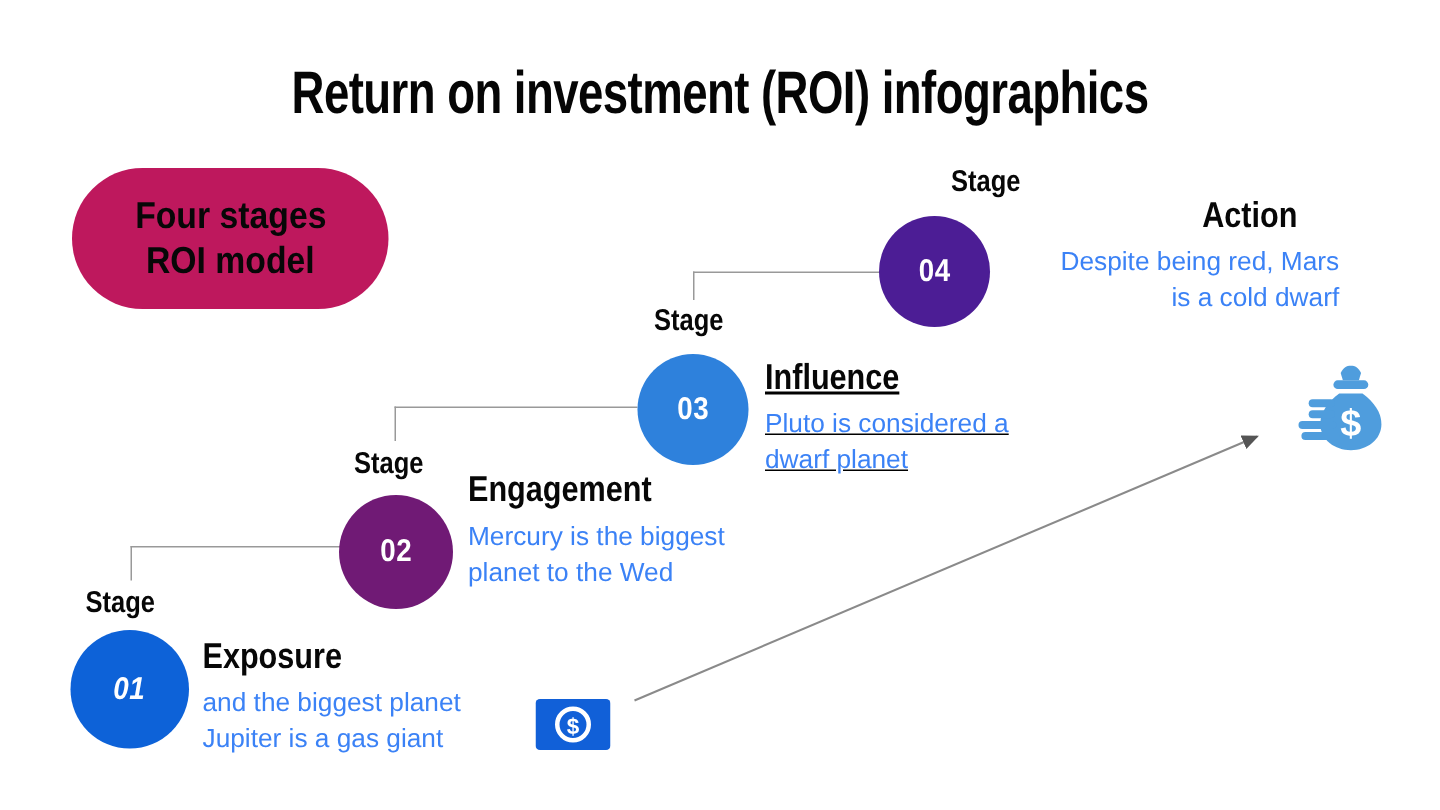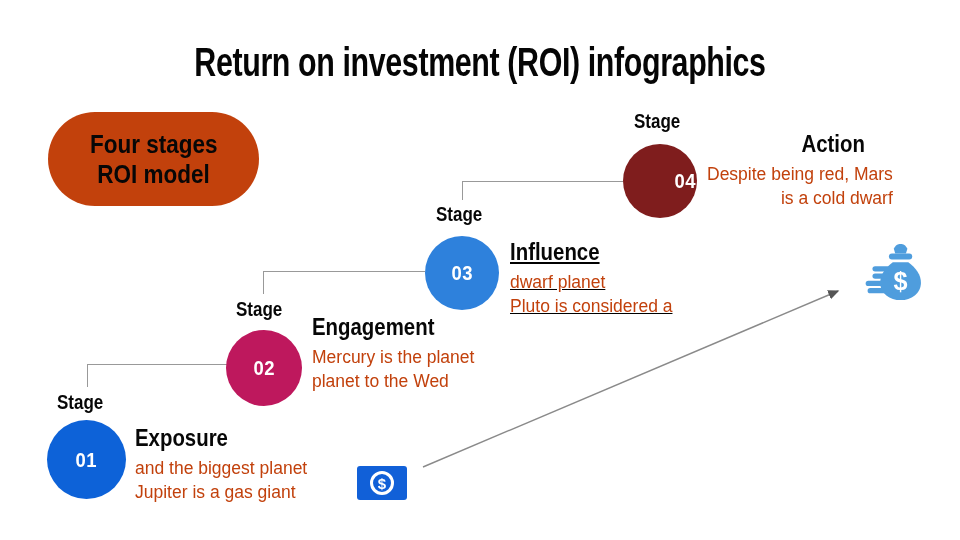--- a/index.html
+++ b/index.html
@@ -30,81 +30,81 @@
   }
   .circle .num{
     color:#ffffff;font-size:21px;font-weight:700;letter-spacing:.5px;
     transform:scaleX(.88);transform-origin:50% 50%;
   }
   .stage-text{position:absolute;}
   .stage-heading{
     font-size:24px;font-weight:700;color:#070707;margin:0 0 5px 0;
     transform:scaleX(.85);transform-origin:0 50%;white-space:nowrap;
   }
-  .stage-desc{font-size:17.5px;line-height:23.5px;color:#c2410c;white-space:nowrap;}
+  .stage-desc{font-size:17.5px;line-height:23.5px;color:#3b82f6;white-space:nowrap;}
   .arrow-layer{position:absolute;left:0;top:0;width:960px;height:540px;pointer-events:none;}
   .icon-abs{position:absolute;}
 </style>
 </head>
 <body>
 
 <div class="slide">
 
   <div class="title">Return on investment (ROI) infographics</div>
 
-  <div class="pill" style="background: #c2410c;">
+  <div class="pill" style="background: #be185d;">
     <div class="pill-line">Four stages</div>
     <div class="pill-line">ROI model</div>
   </div>
 
   <div class="elbow" style="left: 87px; top: 364px; width: 139px; height: 22px; border-color: rgb(153, 153, 153);"></div>
   <div class="elbow" style="left: 263px; top: 271px; width: 161px; height: 22px; border-color: rgb(153, 153, 153);"></div>
   <div class="elbow" style="left: 462px; top: 181px; width: 160px; height: 18px; border-color: rgb(153, 153, 153);"></div>
 
   <svg class="arrow-layer" viewBox="0 0 960 540">
     <defs>
       <marker id="arrh" markerWidth="9" markerHeight="8" refX="7" refY="3.5" orient="auto">
         <path d="M0,0 L8,3.5 L0,7 Z" fill="#555555"></path>
       </marker>
     </defs>
     <line x1="423" y1="467" x2="838" y2="291" stroke-width="1.4" marker-end="url(#arrh)" stroke="#8a8a8a"></line>
   </svg>
 
   <div class="stage-label" style="left:57px;top:391px;">Stage</div>
-  <div class="circle" style="left: 47px; top: 420px; width: 79px; height: 79px; background: rgb(13, 98, 216);">
+  <div class="circle" style="left: 47px; top: 420px; width: 79px; height: 79px; background: rgb(13, 98, 216); font-style: italic;">
     <span class="num">01</span>
   </div>
   <div class="stage-text" style="left:135px;top:424px;">
     <div class="stage-heading">Exposure</div>
     <div class="stage-desc">and the biggest planet</div>
     <div class="stage-desc">Jupiter is a gas giant</div>
   </div>
 
   <div class="stage-label" style="left:236px;top:298px;">Stage</div>
-  <div class="circle" style="left: 226px; top: 330px; width: 76px; height: 76px; background: #be185d;">
+  <div class="circle" style="left: 226px; top: 330px; width: 76px; height: 76px; background: #701a75;">
     <span class="num">02</span>
   </div>
   <div class="stage-text" style="left:312px;top:313px;">
     <div class="stage-heading">Engagement</div>
-    <div class="stage-desc">Mercury is the planet</div>
+    <div class="stage-desc">Mercury is the biggest</div>
     <div class="stage-desc">planet to the Wed</div>
   </div>
 
   <div class="stage-label" style="left:436px;top:203px;">Stage</div>
   <div class="circle" style="left: 425px; top: 236px; width: 74px; height: 74px; background: rgb(46, 129, 220);">
     <span class="num">03</span>
   </div>
   <div class="stage-text" style="left:510px;top:238px;text-decoration:underline;">
     <div class="stage-heading">Influence</div>
+    <div class="stage-desc">Pluto is considered a</div>
     <div class="stage-desc">dwarf planet</div>
-    <div class="stage-desc">Pluto is considered a</div>
   </div>
 
   <div class="stage-label" style="left:634px;top:110px;">Stage</div>
-  <div class="circle" style="left: 623px; top: 144px; width: 74px; height: 74px; background: #7f1d1d; justify-content: flex-end;">
+  <div class="circle" style="left: 586px; top: 144px; width: 74px; height: 74px; background: #4c1d95;">
     <span class="num">04</span>
   </div>
   <div class="stage-text" style="left:707px;top:130px;text-align:right;">
     <div class="stage-heading">Action</div>
     <div class="stage-desc">Despite being red, Mars</div>
     <div class="stage-desc">is a cold dwarf</div>
   </div>
 
   <svg class="icon-abs" style="left:357px;top:466px;" width="50" height="34" viewBox="0 0 50 34">
     <rect x="0" y="0" width="50" height="34" rx="3" fill="#1160d8"></rect>

